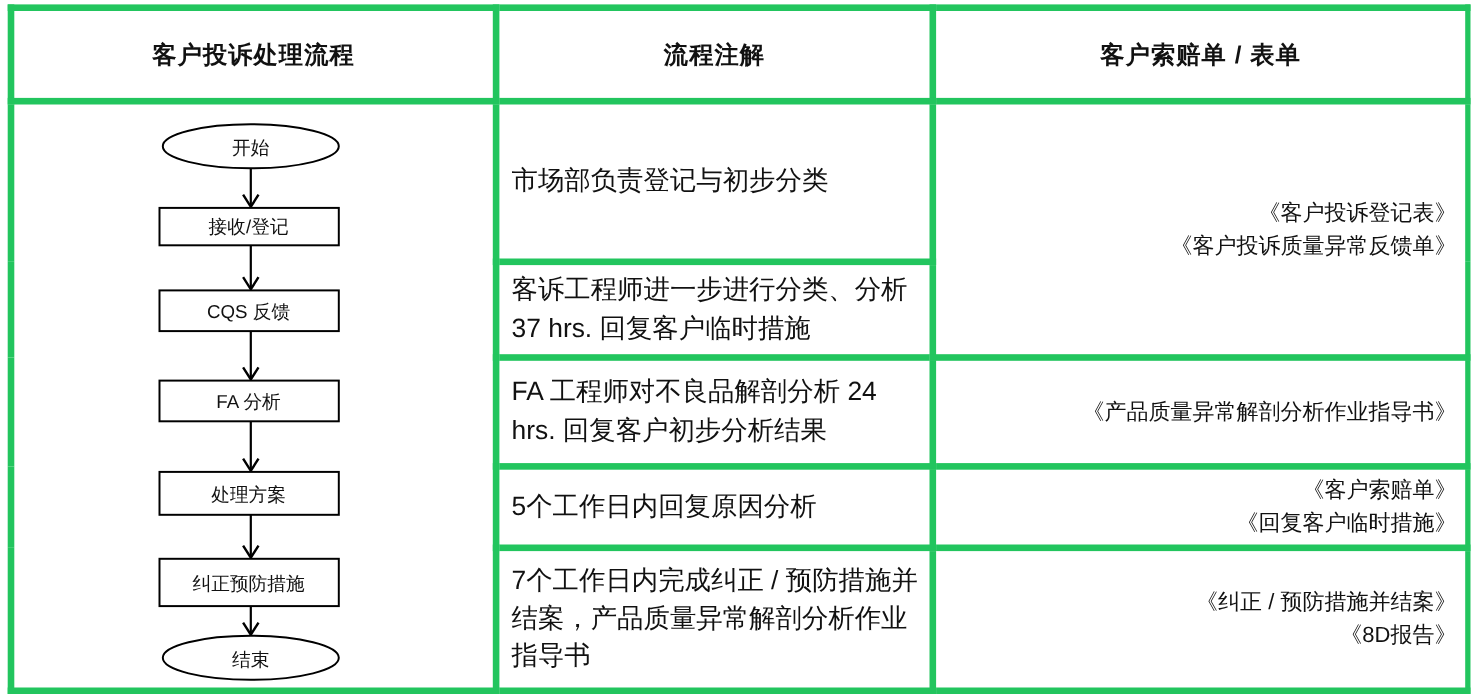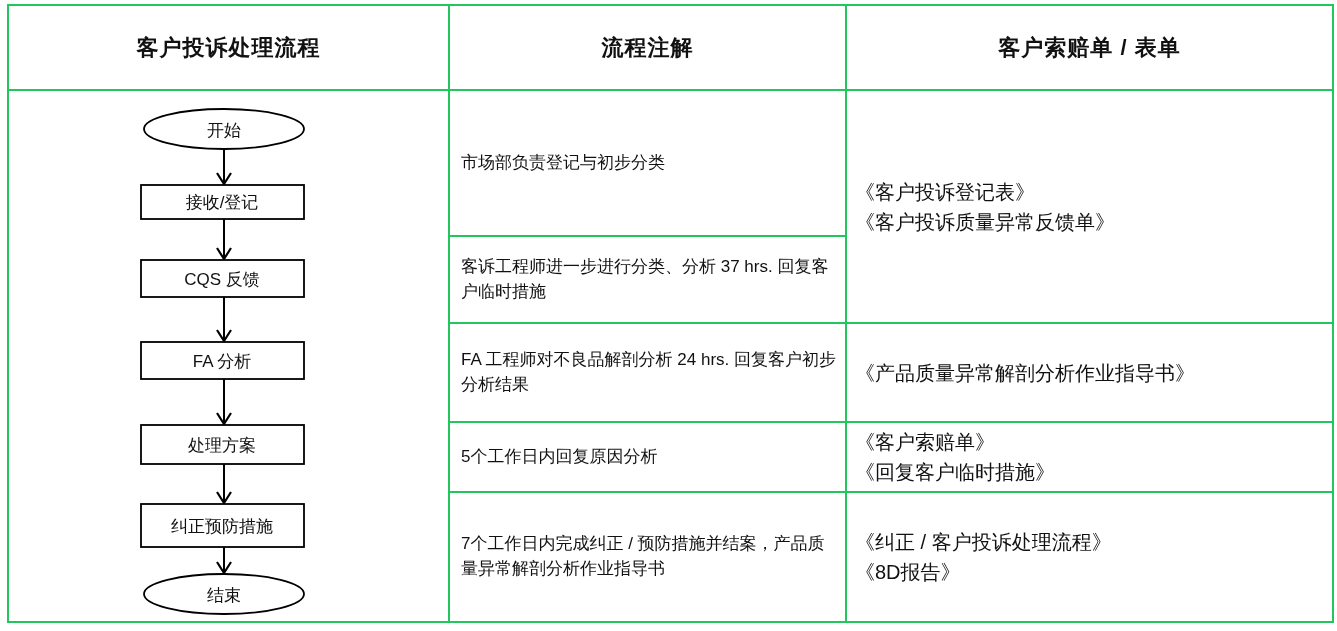--- a/index.html
+++ b/index.html
@@ -17,41 +17,41 @@
     overflow: hidden;
   }
   table.process-table {
     border-collapse: collapse;
     table-layout: fixed;
     margin: 4px 0 0 7px;
     width: 1325px;
   }
   table.process-table th,
   table.process-table td {
-    border: 2px solid #22c55e;
+    border: 6px solid #22c55e;
     background: #ffffff;
     overflow: hidden;
   }
   th.hdr {
     font-size: 22px;
     font-weight: bold;
     text-align: center;
     vertical-align: middle;
     letter-spacing: 1px;
   }
   td.note-cell {
-    font-size: 17px;
+    font-size: 24px;
     text-align: left;
     vertical-align: middle;
     padding: 4px 8px 4px 11px;
     line-height: 1.45;
   }
   td.docs-cell {
     font-size: 20px;
-    text-align: left;
+    text-align: right;
     vertical-align: middle;
     padding: 4px 8px;
     line-height: 1.5;
   }
   td.flow-cell {
     vertical-align: top;
     padding: 0;
     margin-top: 35px;
   }
   .flow-svg {
@@ -159,19 +159,19 @@
         <td class="note-cell">5个工作日内回复原因分析</td>
         <td class="docs-cell">
           <div>《客户索赔单》</div>
           <div>《回复客户临时措施》</div>
         </td>
       </tr>
 
       <tr style="height:130px">
         <td class="note-cell">7个工作日内完成纠正 / 预防措施并结案，产品质量异常解剖分析作业指导书</td>
         <td class="docs-cell">
-          <div>《纠正 / 客户投诉处理流程》</div>
+          <div>《纠正 / 预防措施并结案》</div>
           <div>《8D报告》</div>
         </td>
       </tr>
     </tbody>
   </table>
 </div>
 
 </body></html>

